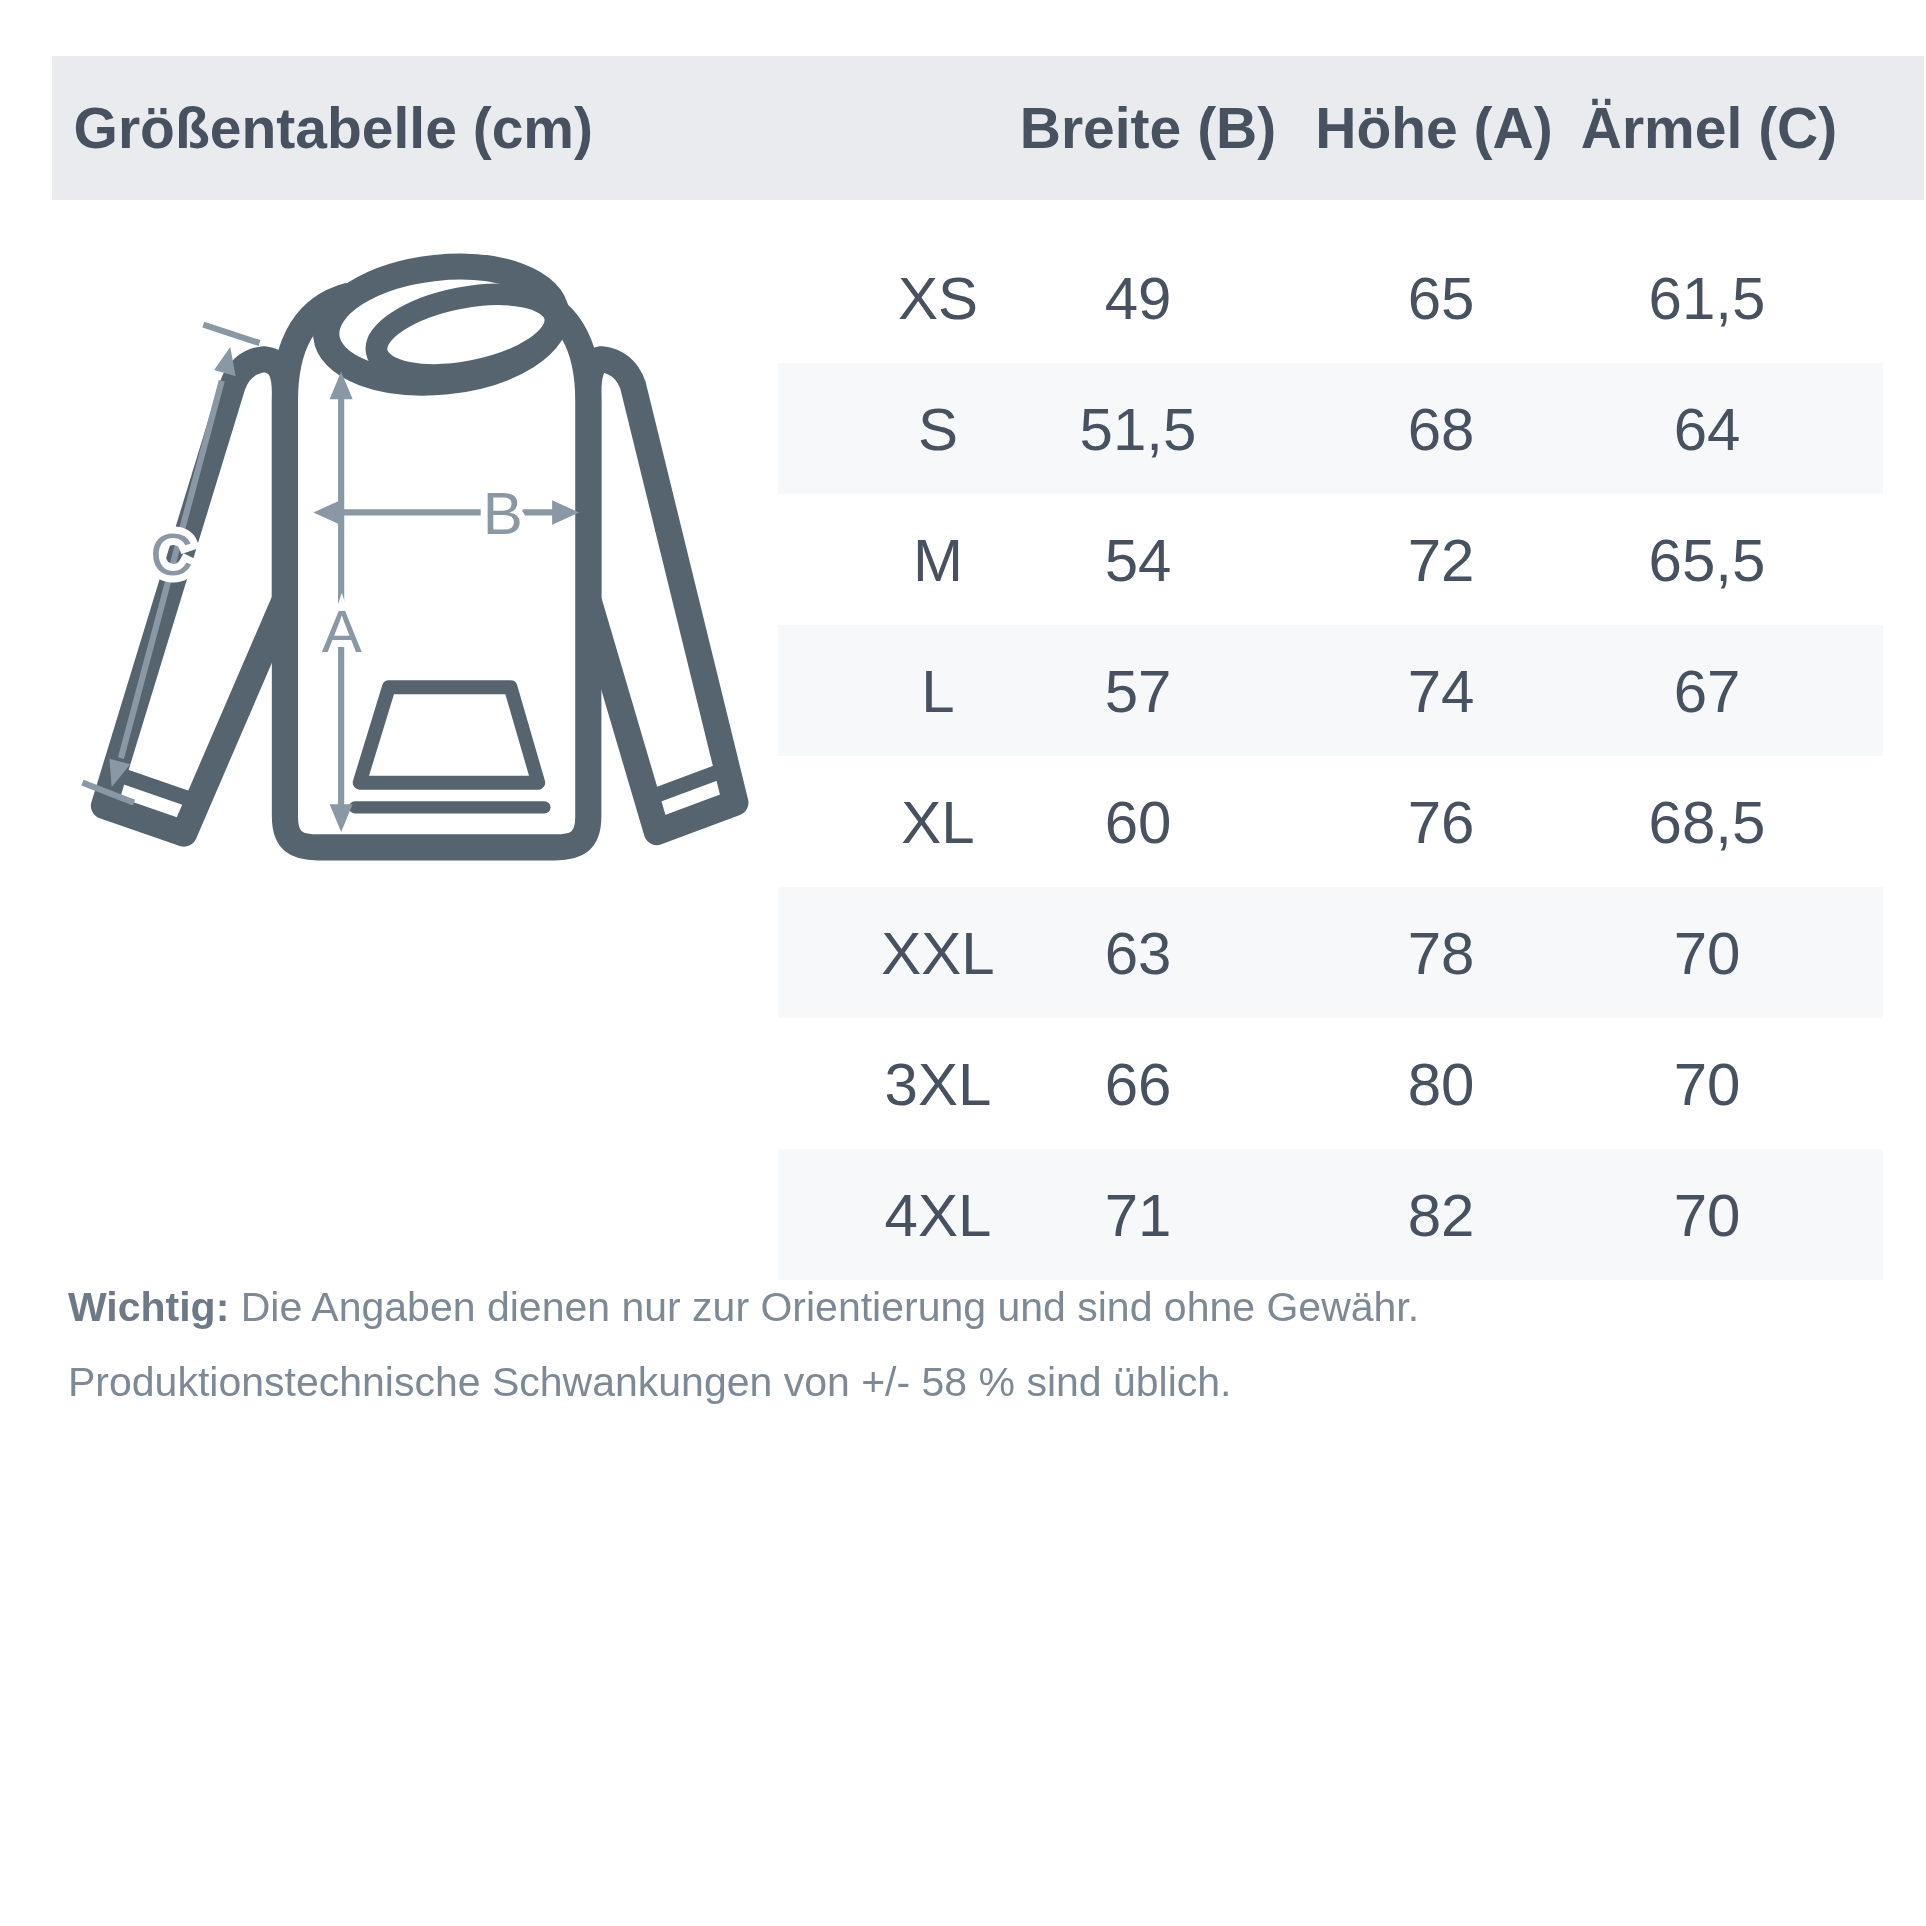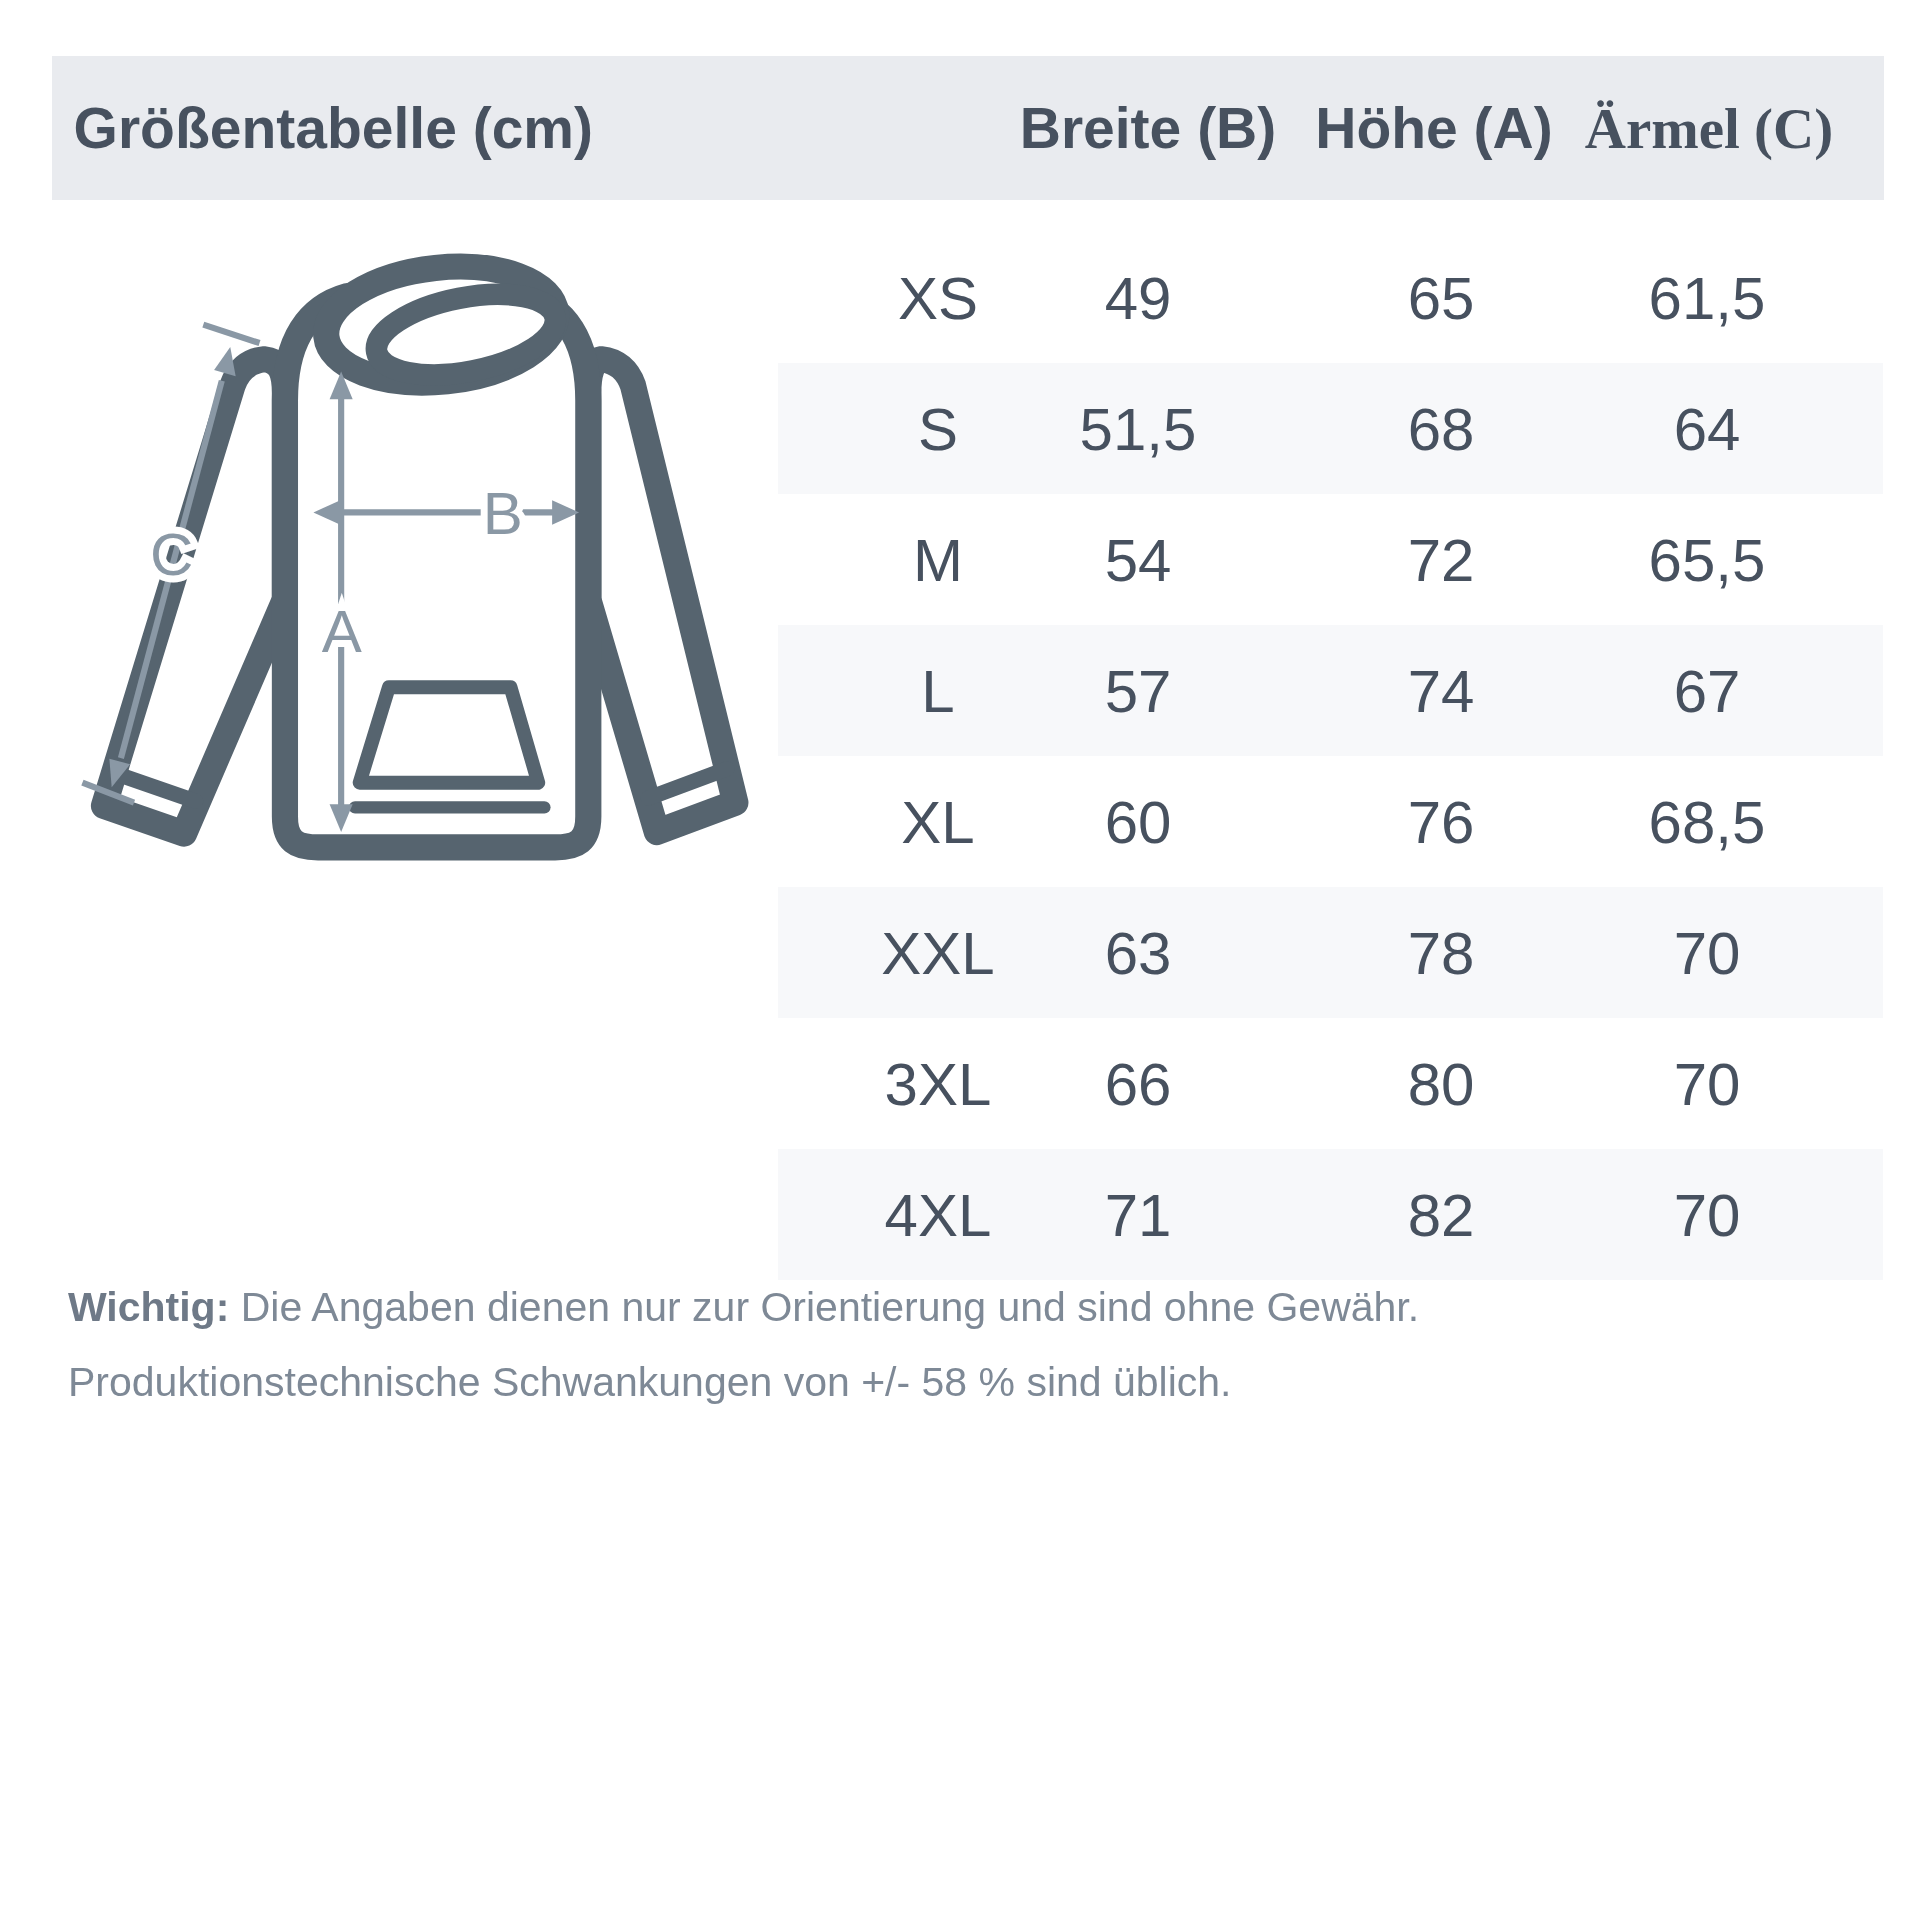--- a/index.html
+++ b/index.html
@@ -7,32 +7,33 @@
     position:relative;
     width:1926px;height:1926px;
     background:#ffffff;
     font-family:"Liberation Sans", sans-serif;
     overflow:hidden;
   }
   
   .header-band{
     position:absolute;left:52px;top:56px;width:1832px;height:144px;
     background:#e9ebef;
+    padding-left:40px;
   }
   .page-title{
     position:absolute;left:21.6px;top:50%;transform:translateY(-50%);
     font-size:57px;font-weight:bold;color:#47515f;white-space:nowrap;
   }
   .col-head{
     position:absolute;top:50%;transform:translate(-50%,-50%);
     font-size:57px;font-weight:bold;color:#47515f;white-space:nowrap;
   }
   .col-head.c1{left:1096px;}
   .col-head.c2{left:1382px;}
-  .col-head.c3{left:1657px;font-family:Liberation Serif, serif;}
+  .col-head.c3{left:1657px;}
   
   .table-rows{
     position:absolute;left:778px;top:200px;width:1105px;margin-top:32px;
   }
   .trow{position:relative;height:131px;background:transparent;}
   .trow.alt{background:#f7f8fa;}
   .cell{
     position:absolute;top:50%;transform:translate(-50%,-50%);
     font-size:60px;color:#47515f;white-space:nowrap;
   }

